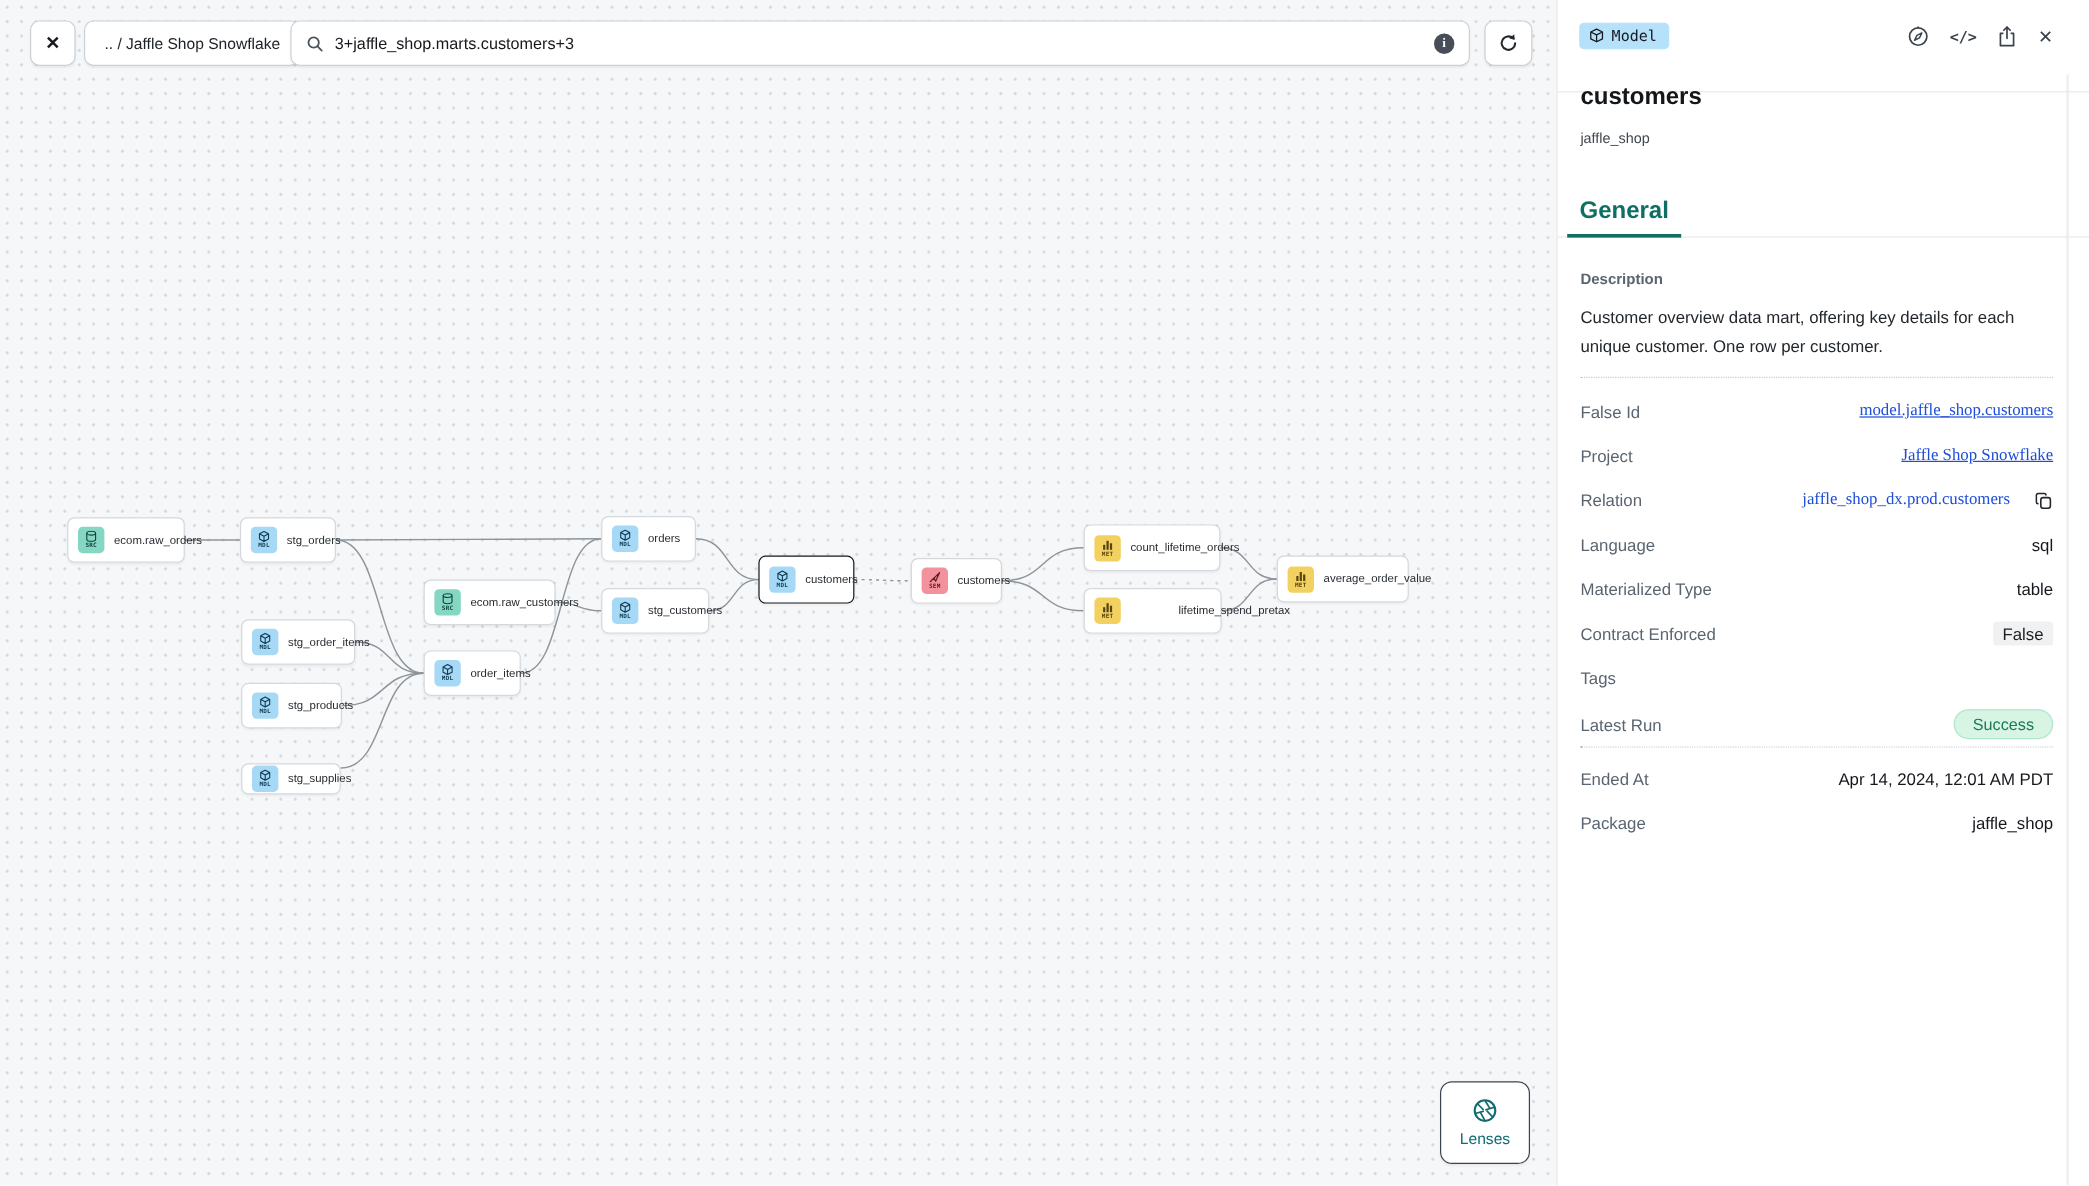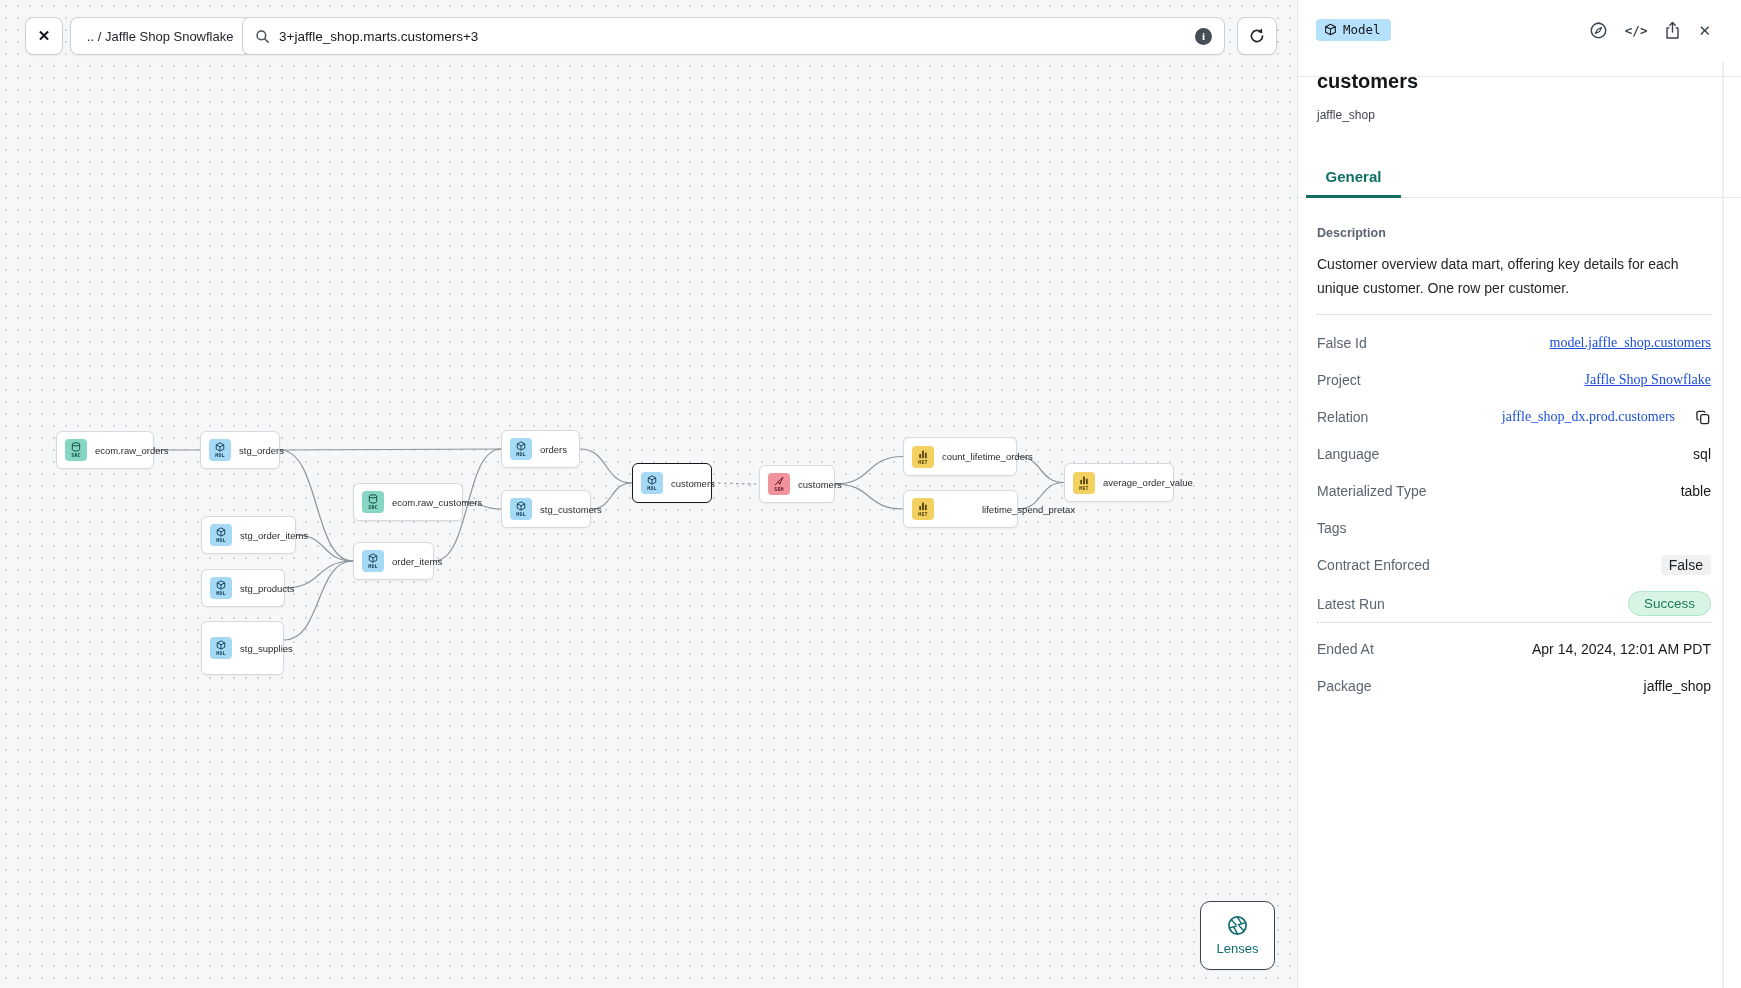--- a/index.html
+++ b/index.html
@@ -54,21 +54,21 @@
   .hdr-icons { position:absolute; right:30px; top:0; height:61px; display:flex; align-items:center; gap:17px; }
   .hdr-icon { color:#3a424b; display:flex; align-items:center; justify-content:center; cursor:pointer; }
   .hdr-icon.code { font-family:"DejaVu Sans Mono",monospace; font-size:12.5px; font-weight:700; }
   .hdr-icon.x { font-size:15px; font-weight:400; }
 
   #panel-title { position:absolute; left:19px; top:70px; font-size:20px; font-weight:700; color:#14171a; }
   #panel-subtitle { position:absolute; left:19px; top:108px; font-size:12px; color:#40464d; }
 
   #tabs { position:absolute; left:0; top:158px; width:444px; height:40px; border-bottom:1px solid #e6e8ea; }
   .tab { position:absolute; left:8px; top:0; width:95px; height:40px; display:flex; align-items:center; justify-content:center;
-    font-size:15px; font-weight:700; color:#0e6f62; border-bottom:3px solid #0e6f62; cursor:pointer; }
+    font-size:20px; font-weight:700; color:#0e6f62; border-bottom:3px solid #0e6f62; cursor:pointer; }
 
   #panel-body { position:absolute; left:0; top:198px; width:444px; bottom:0; padding:0 31px 0 19px; overflow:hidden; }
   .sec-label { margin-top:28px; font-size:12.5px; font-weight:700; color:#5a6570; }
   .desc { margin-top:12px; font-size:14px; line-height:24px; color:#22272c; padding-bottom:14px; border-bottom:1px dotted #c6cbd0; }
   .row { display:flex; align-items:center; justify-content:space-between; margin-top:15px; min-height:22px; }
   .row.first { margin-top:17px; }
   .flabel { font-size:14px; color:#5a6570; }
   .fvalue { font-size:14px; color:#16181d; text-align:right; }
   a.link { color:#1d4ed8; text-decoration:none; cursor:pointer;font-family:Liberation Serif, serif; }
   a.link.ul { text-decoration:underline; }
@@ -151,21 +151,21 @@
         </div>
         <div class="node" style="left: 201px; top: 569px; width: 84px; height: 38px;">
           <span class="node-icon" style="background:#a6d9f6">
             <svg width="10" height="10" viewBox="0 0 12 12">
               <path d="M6 1 L10.5 3.4 L10.5 8.6 L6 11 L1.5 8.6 L1.5 3.4 Z M1.5 3.4 L6 5.8 L10.5 3.4 M6 5.8 L6 11" fill="none" stroke="#113a51" stroke-width="1.1" stroke-linejoin="round"></path>
             </svg>
             <span class="tlabel" style="color:#113a51">MDL</span>
           </span>
           <span class="node-label">stg_products</span>
         </div>
-        <div class="node" style="left: 201px; top: 621px; width: 83px; height: 54px;">
+        <div class="node" style="left: 201px; top: 636px; width: 83px; height: 26px;">
           <span class="node-icon" style="background:#a6d9f6">
             <svg width="10" height="10" viewBox="0 0 12 12">
               <path d="M6 1 L10.5 3.4 L10.5 8.6 L6 11 L1.5 8.6 L1.5 3.4 Z M1.5 3.4 L6 5.8 L10.5 3.4 M6 5.8 L6 11" fill="none" stroke="#113a51" stroke-width="1.1" stroke-linejoin="round"></path>
             </svg>
             <span class="tlabel" style="color:#113a51">MDL</span>
           </span>
           <span class="node-label">stg_supplies</span>
         </div>
         <div class="node" style="left: 501px; top: 430px; width: 79px; height: 38px;">
           <span class="node-icon" style="background:#a6d9f6">
@@ -346,30 +346,30 @@
         <span class="flabel">Language</span>
         <span class="fvalue">sql</span>
       </div>
 
       <div class="row">
         <span class="flabel">Materialized Type</span>
         <span class="fvalue">table</span>
       </div>
 
       <div class="row">
+        <span class="flabel">Contract Enforced</span>
+        <span class="pill-gray">False</span>
+      </div>
+
+      <div class="row">
         <span class="flabel">Tags</span>
         <span class="fvalue"></span>
       </div>
 
       <div class="row">
-        <span class="flabel">Contract Enforced</span>
-        <span class="pill-gray">False</span>
-      </div>
-
-      <div class="row">
         <span class="flabel">Latest Run</span>
         <span class="pill-success">Success</span>
       </div>
 
       <div class="dotted-sep"></div>
 
       <div class="row">
         <span class="flabel">Ended At</span>
         <span class="fvalue">Apr 14, 2024, 12:01 AM PDT</span>
       </div>

